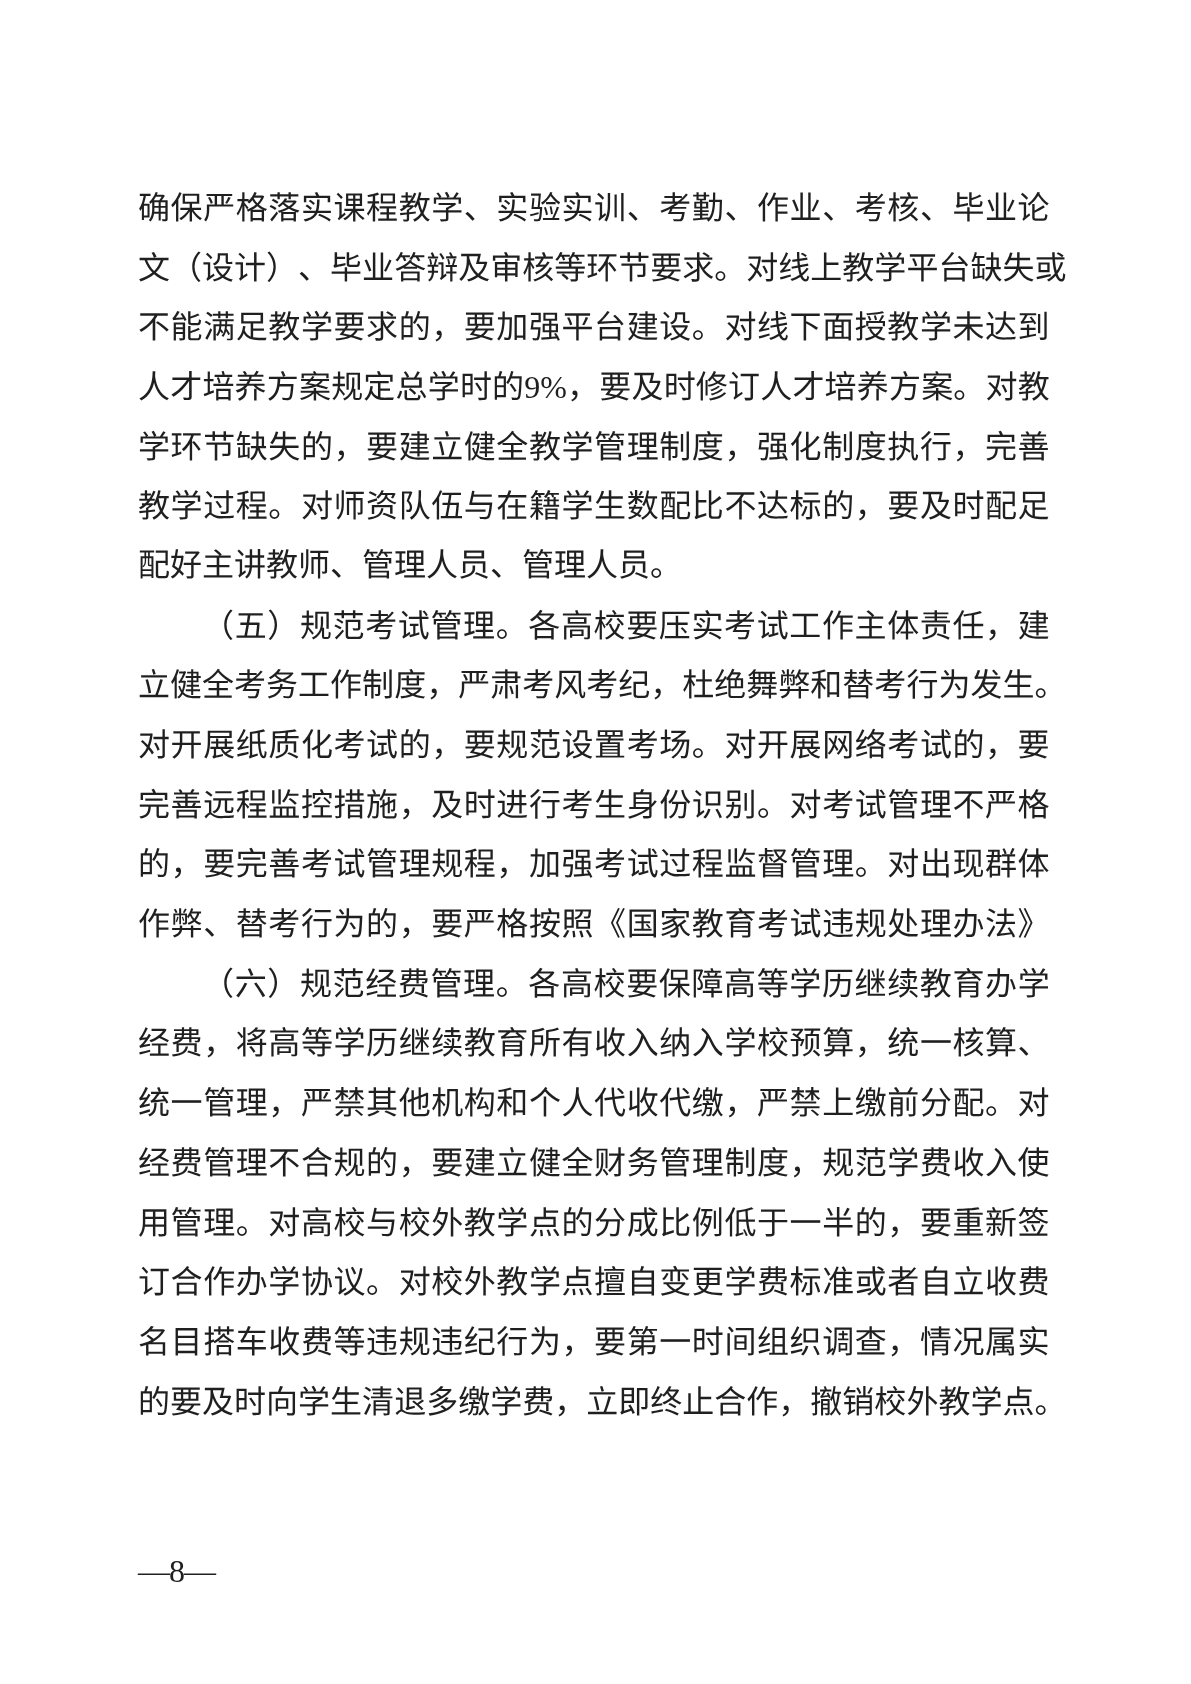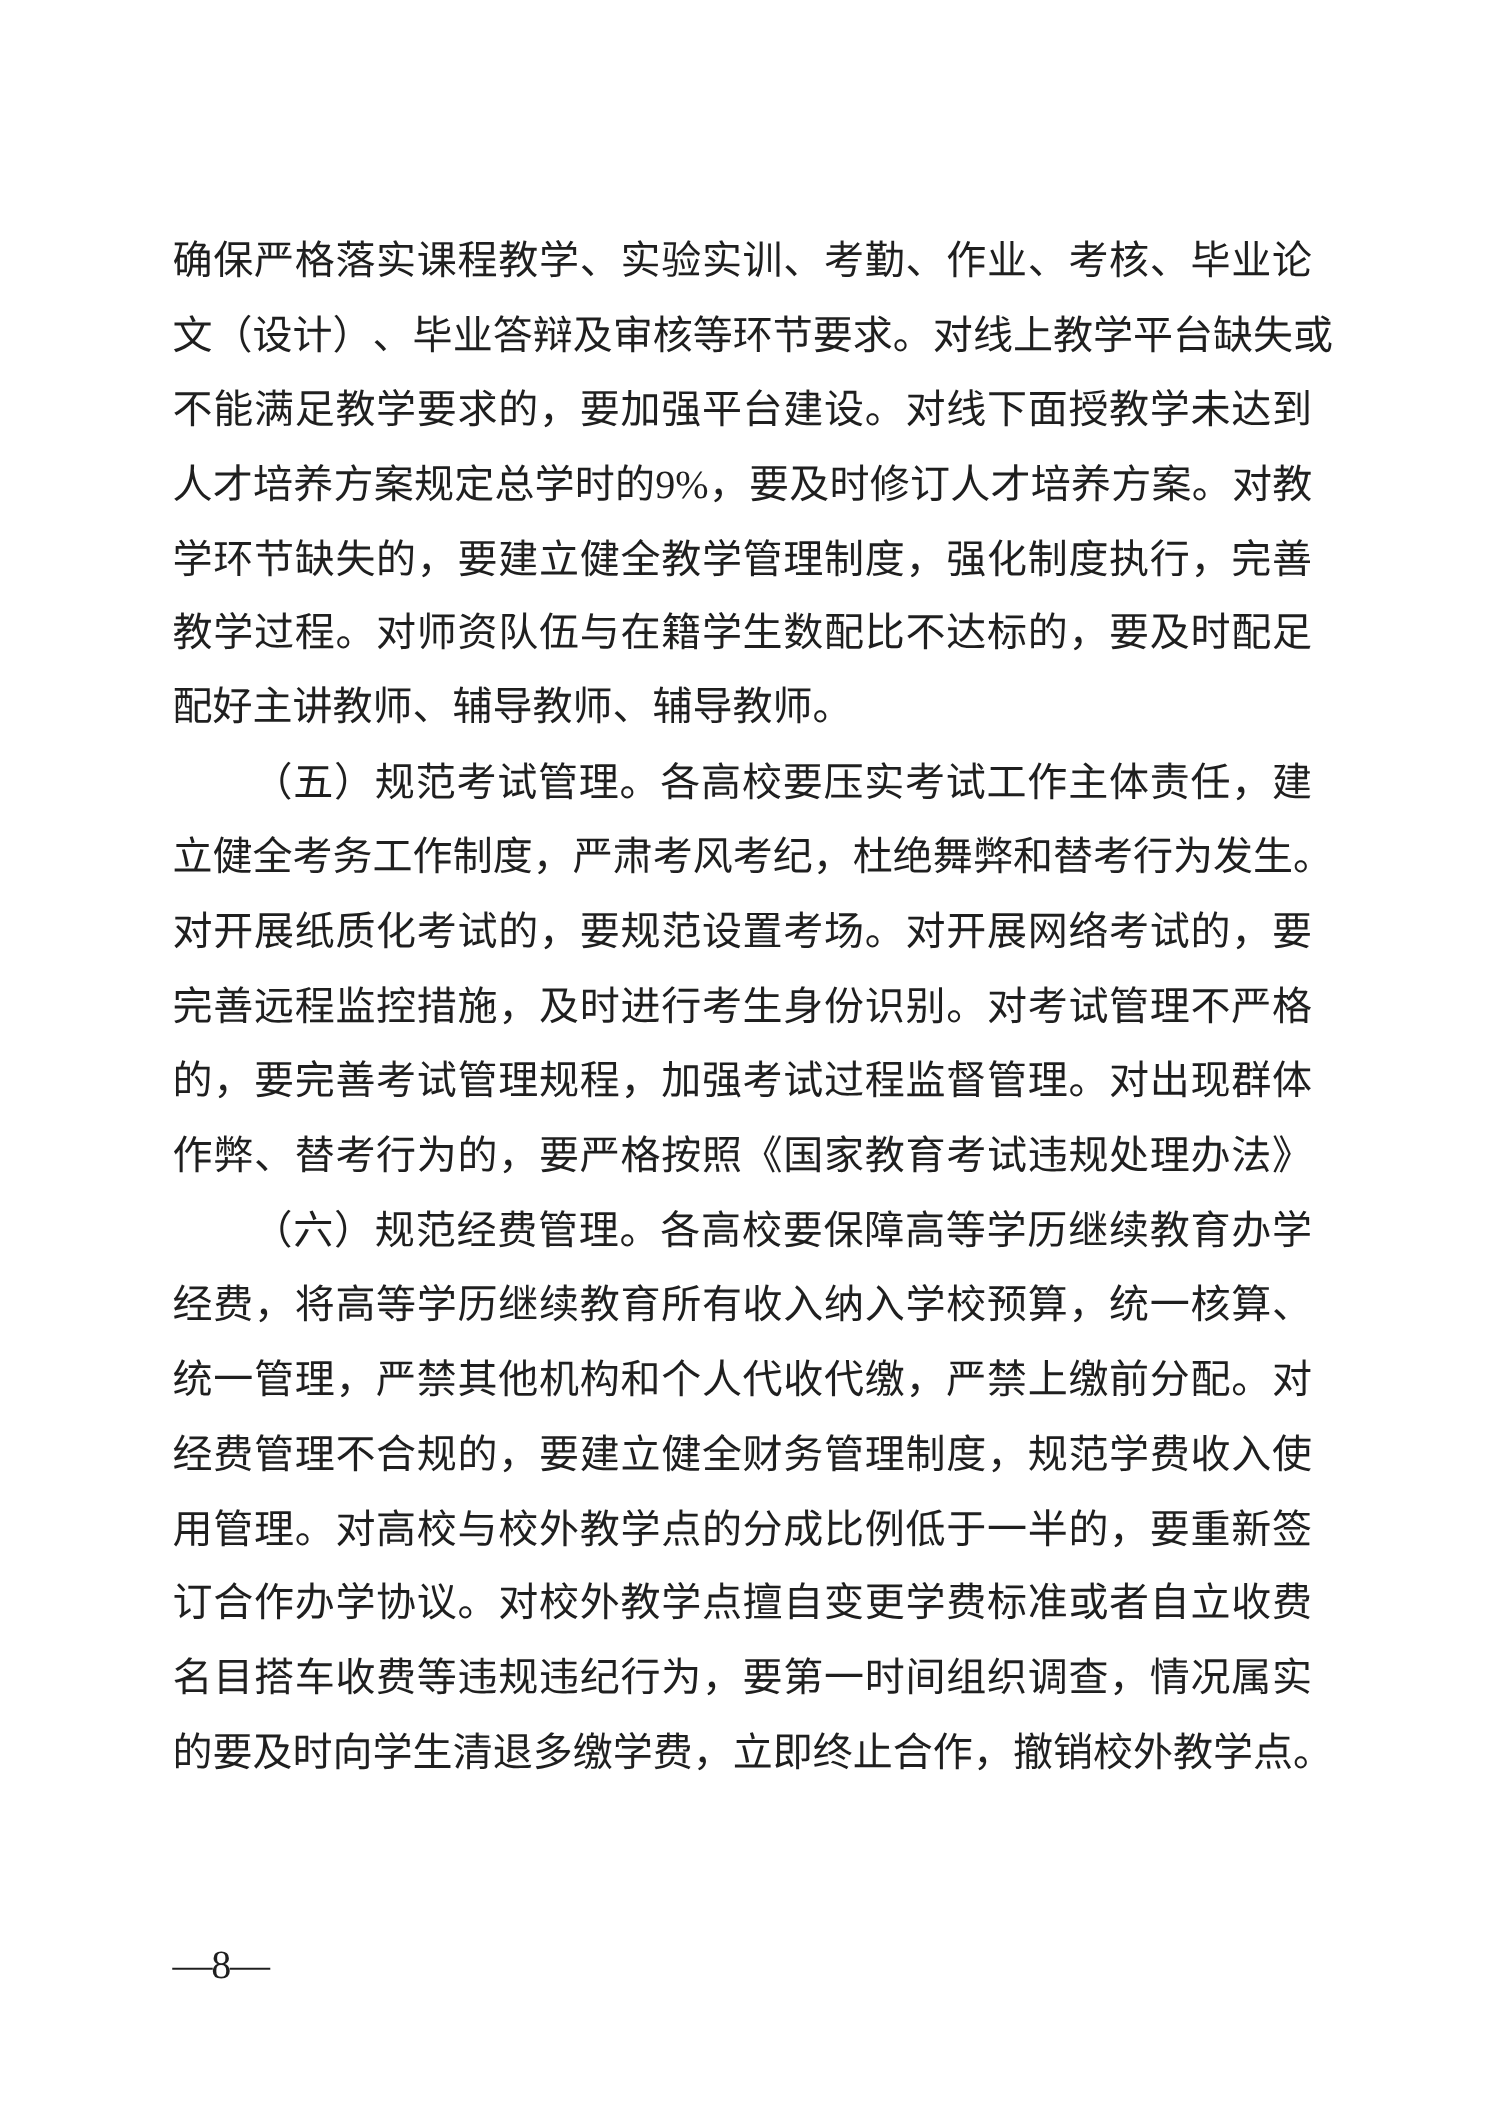--- a/index.html
+++ b/index.html
@@ -227,21 +227,21 @@
         <span>达</span>
         <span>标</span>
         <span>的</span>
         <span>，</span>
         <span>要</span>
         <span>及</span>
         <span>时</span>
         <span>配</span>
         <span>足</span>
       </div>
-      <div class="line">配好主讲教师、辅导教师、辅导教师。</div>
+      <div class="line">配好主讲教师、管理人员、管理人员。</div>
       <div class="line fill indent">
         <span>（</span>
         <span>五</span>
         <span>）</span>
         <span>规</span>
         <span>范</span>
         <span>考</span>
         <span>试</span>
         <span>管</span>
         <span>理</span>

